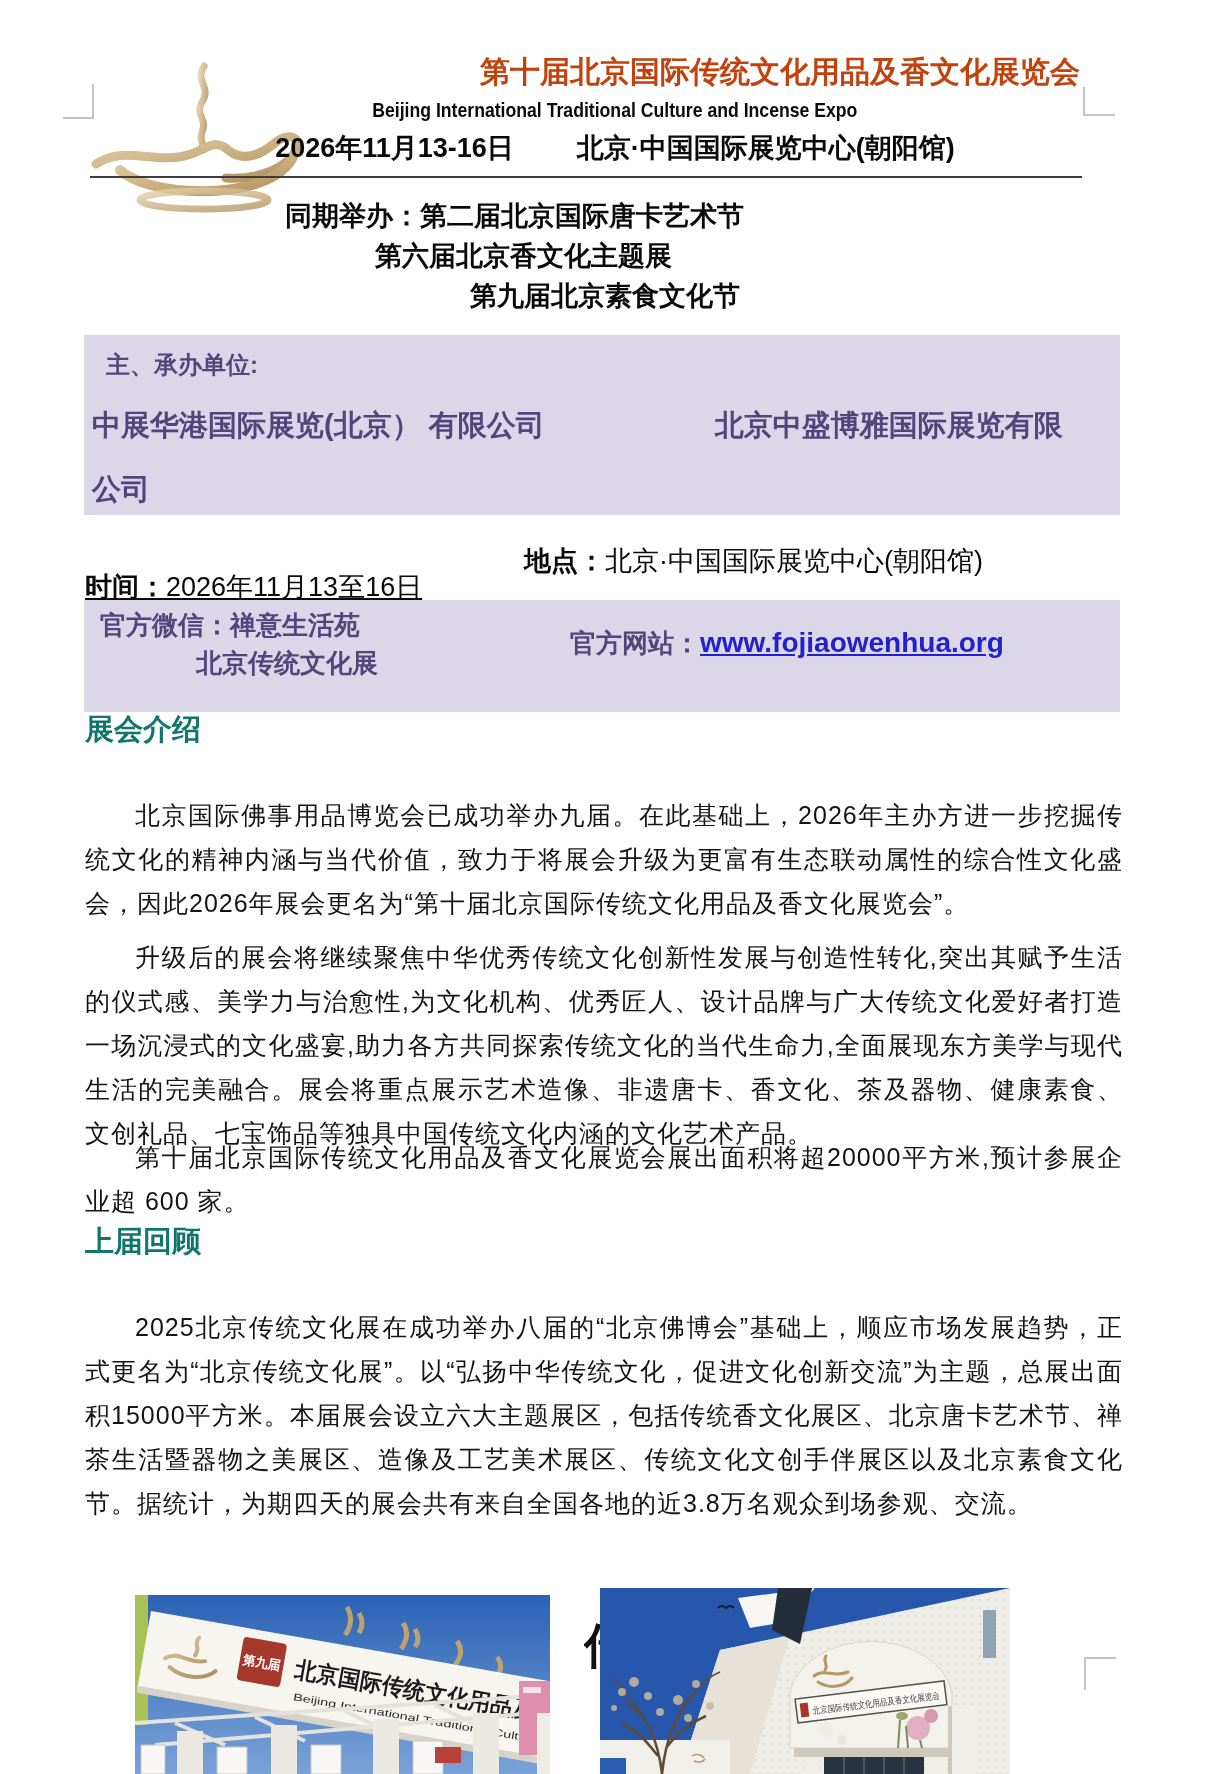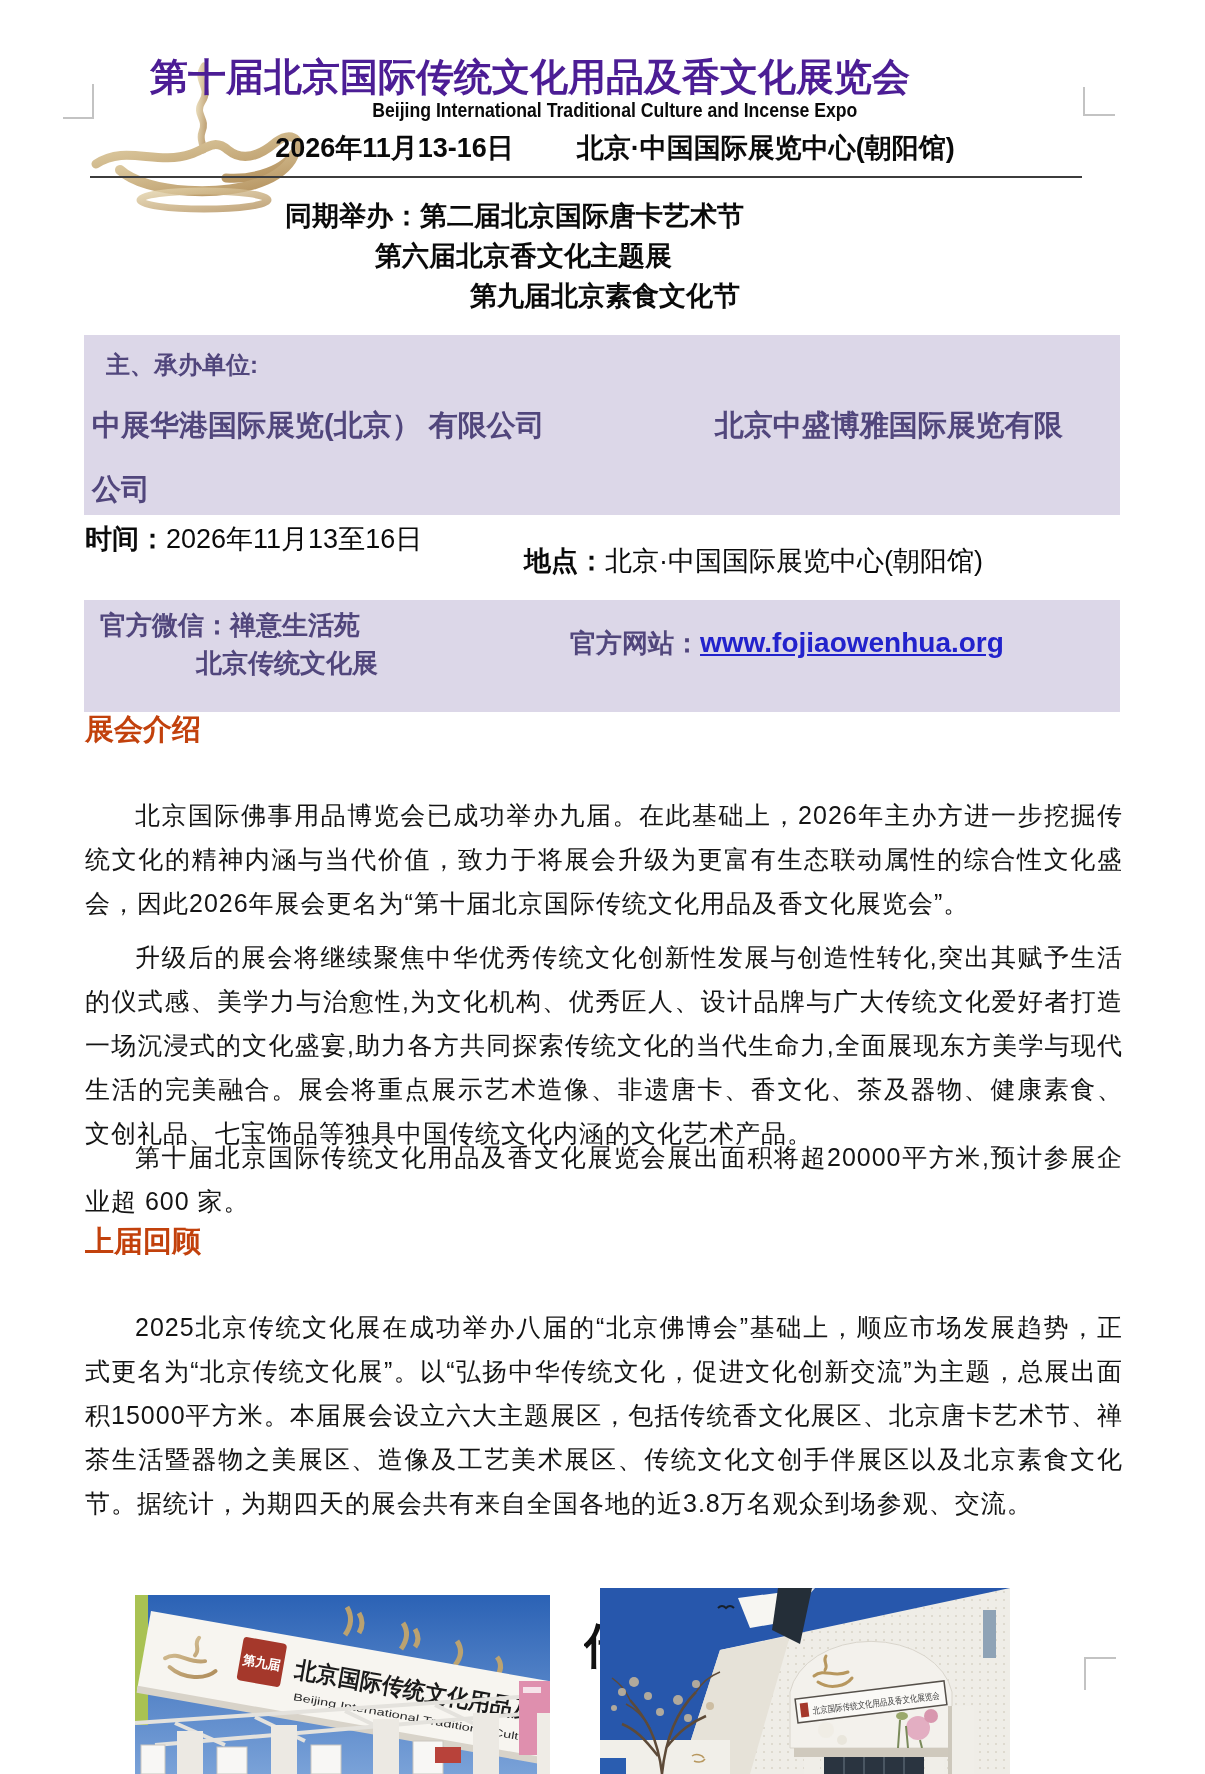--- a/index.html
+++ b/index.html
@@ -1,31 +1,31 @@
 <!DOCTYPE html>
 <html><head>
 <meta charset="utf-8">
 <style>
   html,body{margin:0;padding:0;background:#ffffff;}
   .page{position:relative;width:1205px;height:1774px;background:#fff;overflow:hidden;
         font-family:"Liberation Sans",sans-serif;color:#111;}
   .abs{position:absolute;}
-  .title{font-weight:900;font-size:38px;letter-spacing:0px;color:#4c1d95;text-align:left;}
+  .title{font-weight:900;font-size:30px;letter-spacing:0px;color:#c2410c;text-align:right;}
   .subtitle{font-weight:700;font-size:21px;color:#0a0a0a;text-align:center;}
   .dateline{font-weight:700;font-size:27px;color:#0a0a0a;text-align:center;white-space:nowrap;}
   .rule{height:2px;background:#3c3c3c;}
   .concurrent{font-weight:700;font-size:27px;line-height:40px;color:#0a0a0a;white-space:nowrap;}
   .lavbox{background:#dcd7e8;text-decoration:underline;}
   .purple{color:#51467c;}
   .orgline{font-weight:700;font-size:29px;line-height:64px;white-space:nowrap;}
   .schedule{font-size:27px;white-space:nowrap;color:#0a0a0a;}
   .schedule b{font-weight:700;}
   .contact{font-weight:700;font-size:26px;white-space:nowrap;}
   .weblink{color:#2222cc;font-weight:700;text-decoration:underline;font-size:28px;}
-  h2.sec{margin:0;font-size:29px;font-weight:800;color:#c2410c;}
+  h2.sec{margin:0;font-size:29px;font-weight:800;color:#0f766e;}
   .para{font-size:25px;line-height:44px;letter-spacing:1px;color:#141414;
         text-indent:2em;text-align:justify;width:1038px;margin-top:39px;}
   .mark{border-color:#c3c3c3;border-style:solid;border-width:0;}
   .partialchar{overflow:hidden;font-weight:700;font-size:48px;color:#111;white-space:nowrap;}
   svg text{font-family:"Liberation Sans",sans-serif;}
 </style>
 </head>
 <body>
 
 <div class="page">
@@ -65,21 +65,21 @@
   </div>
 
   <div class="abs lavbox" style="left:84px;top:335px;width:1036px;height:180px;">
     <div class="abs purple" style="left:22px;top:14px;font-size:24px;font-weight:700;">主、承办单位:</div>
     <div class="abs orgline purple" style="left:8px;top:58px;width:1024px;">
       <span>中展华港国际展览(北京） 有限公司</span><span style="display:inline-block;width:170px;"></span><span>北京中盛博雅国际展览有限</span><br>
       <span>公司</span>
     </div>
   </div>
 
-  <div class="abs schedule" style="left:85px;top:521px;">
+  <div class="abs schedule" style="left:85px;top:569px;text-decoration:underline;">
     <b>时间：</b><span>2026年11月13至16日</span>
   </div>
   <div class="abs schedule" style="left:496px;top:543px;margin-left:28px;">
     <b>地点：</b><span>北京·中国国际展览中心(朝阳馆)</span>
   </div>
 
   <div class="abs lavbox" style="left:84px;top:600px;width:1036px;height:112px;">
     <div class="abs contact purple" style="left:16px;top:8px;">官方微信：禅意生活苑</div>
     <div class="abs contact purple" style="left:112px;top:46px;">北京传统文化展</div>
     <div class="abs contact" style="left:486px;top:26px;">

